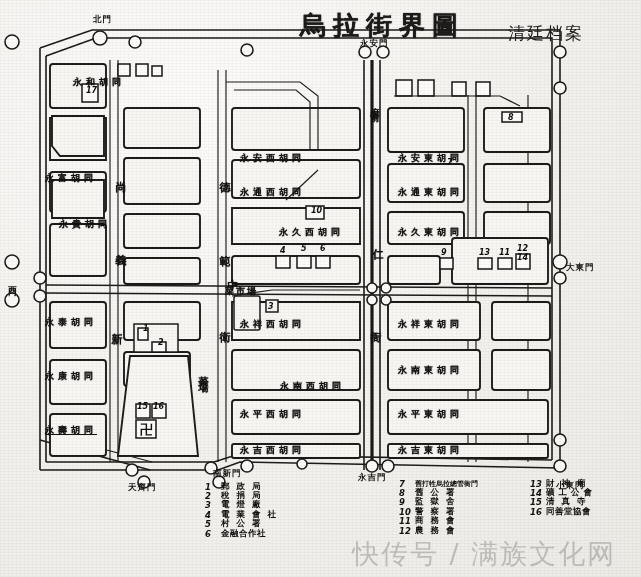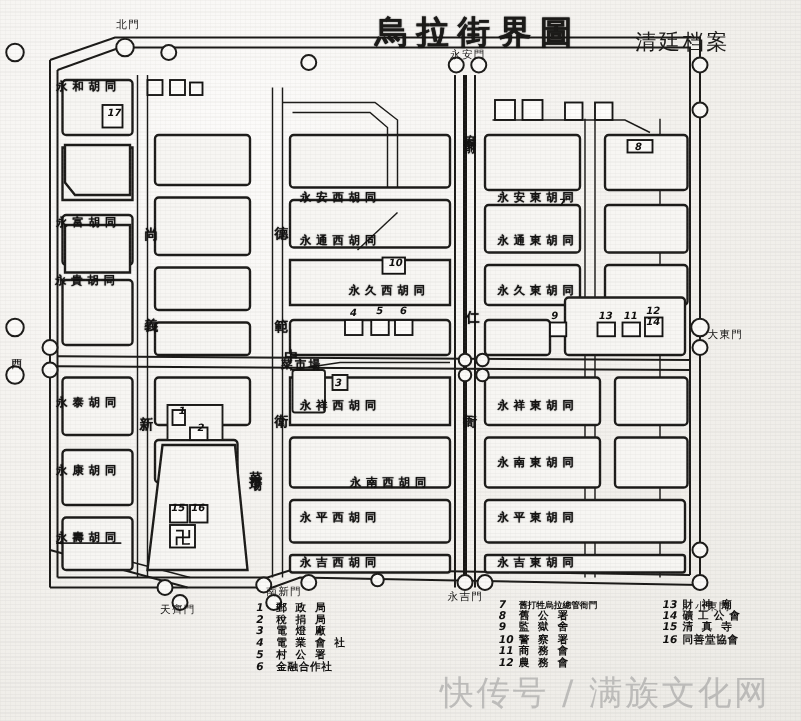--- a/index.html
+++ b/index.html
@@ -53,21 +53,21 @@
     text-shadow:0 0 1px rgba(0,0,0,.8);
   }
   .vl{               
     position:absolute;
     font-size:11px;font-weight:bold;color:#141312;
     writing-mode:vertical-rl;letter-spacing:3px;
     text-shadow:0 0 1px rgba(0,0,0,.8);
   }
   .gate{
     position:absolute;
-    font-size:8.5px;font-weight:normal;color:#141312;
+    font-size:8.5px;font-weight:bold;color:#141312;
     letter-spacing:1px;white-space:nowrap;
   }
   .gate.v{writing-mode:vertical-rl;letter-spacing:1px;}
   .num{
     position:absolute;
     font-size:8px;font-style:italic;font-weight:bold;color:#100f0e;
   }
 
   
   #legend{position:absolute;left:0;top:476px;width:641px;height:101px;}
@@ -257,23 +257,23 @@
 <div class="vl cjk" style="left:216px;top:172px;">德</div>
 <div class="vl cjk" style="left:216px;top:246px;">範</div>
 <div class="vl cjk" style="left:216px;top:322px;">衛</div>
 <div class="vl cjk" style="left:368px;top:100px;font-size:9px;">府衙前</div>
 <div class="vl cjk" style="left:369px;top:240px;">仁</div>
 <div class="vl cjk" style="left:367px;top:322px;">衙</div>
 
 <div class="hl cjk" style="left:225px;top:285px;letter-spacing:2px;">菜市場</div>
 <div class="vl cjk" style="left:196px;top:368px;font-size:10px;">菜市場</div>
 
-<div class="hl cjk" style="left:45px;top:63px;">永和胡同</div>
+<div class="hl cjk" style="left:45px;top:76px;padding-left:28px;">永和胡同</div>
 <div class="hl cjk" style="left:45px;top:172px;">永富胡同</div>
-<div class="hl cjk" style="left:44px;top:218px;">永貴胡同</div>
+<div class="hl cjk" style="left:59px;top:218px;">永貴胡同</div>
 <div class="hl cjk" style="left:45px;top:316px;">永泰胡同</div>
 <div class="hl cjk" style="left:45px;top:370px;">永康胡同</div>
 <div class="hl cjk" style="left:45px;top:424px;text-decoration:underline;">永壽胡同</div>
 
 <div class="hl cjk" style="left:240px;top:152px;">永安西胡同</div>
 <div class="hl cjk" style="left:240px;top:186px;">永通西胡同</div>
 <div class="hl cjk" style="left:240px;top:226px;margin-left:39px;">永久西胡同</div>
 <div class="hl cjk" style="left:240px;top:318px;">永祥西胡同</div>
 <div class="hl cjk" style="left:240px;top:380px;margin-left:40px;">永南西胡同</div>
 <div class="hl cjk" style="left:240px;top:408px;">永平西胡同</div>

